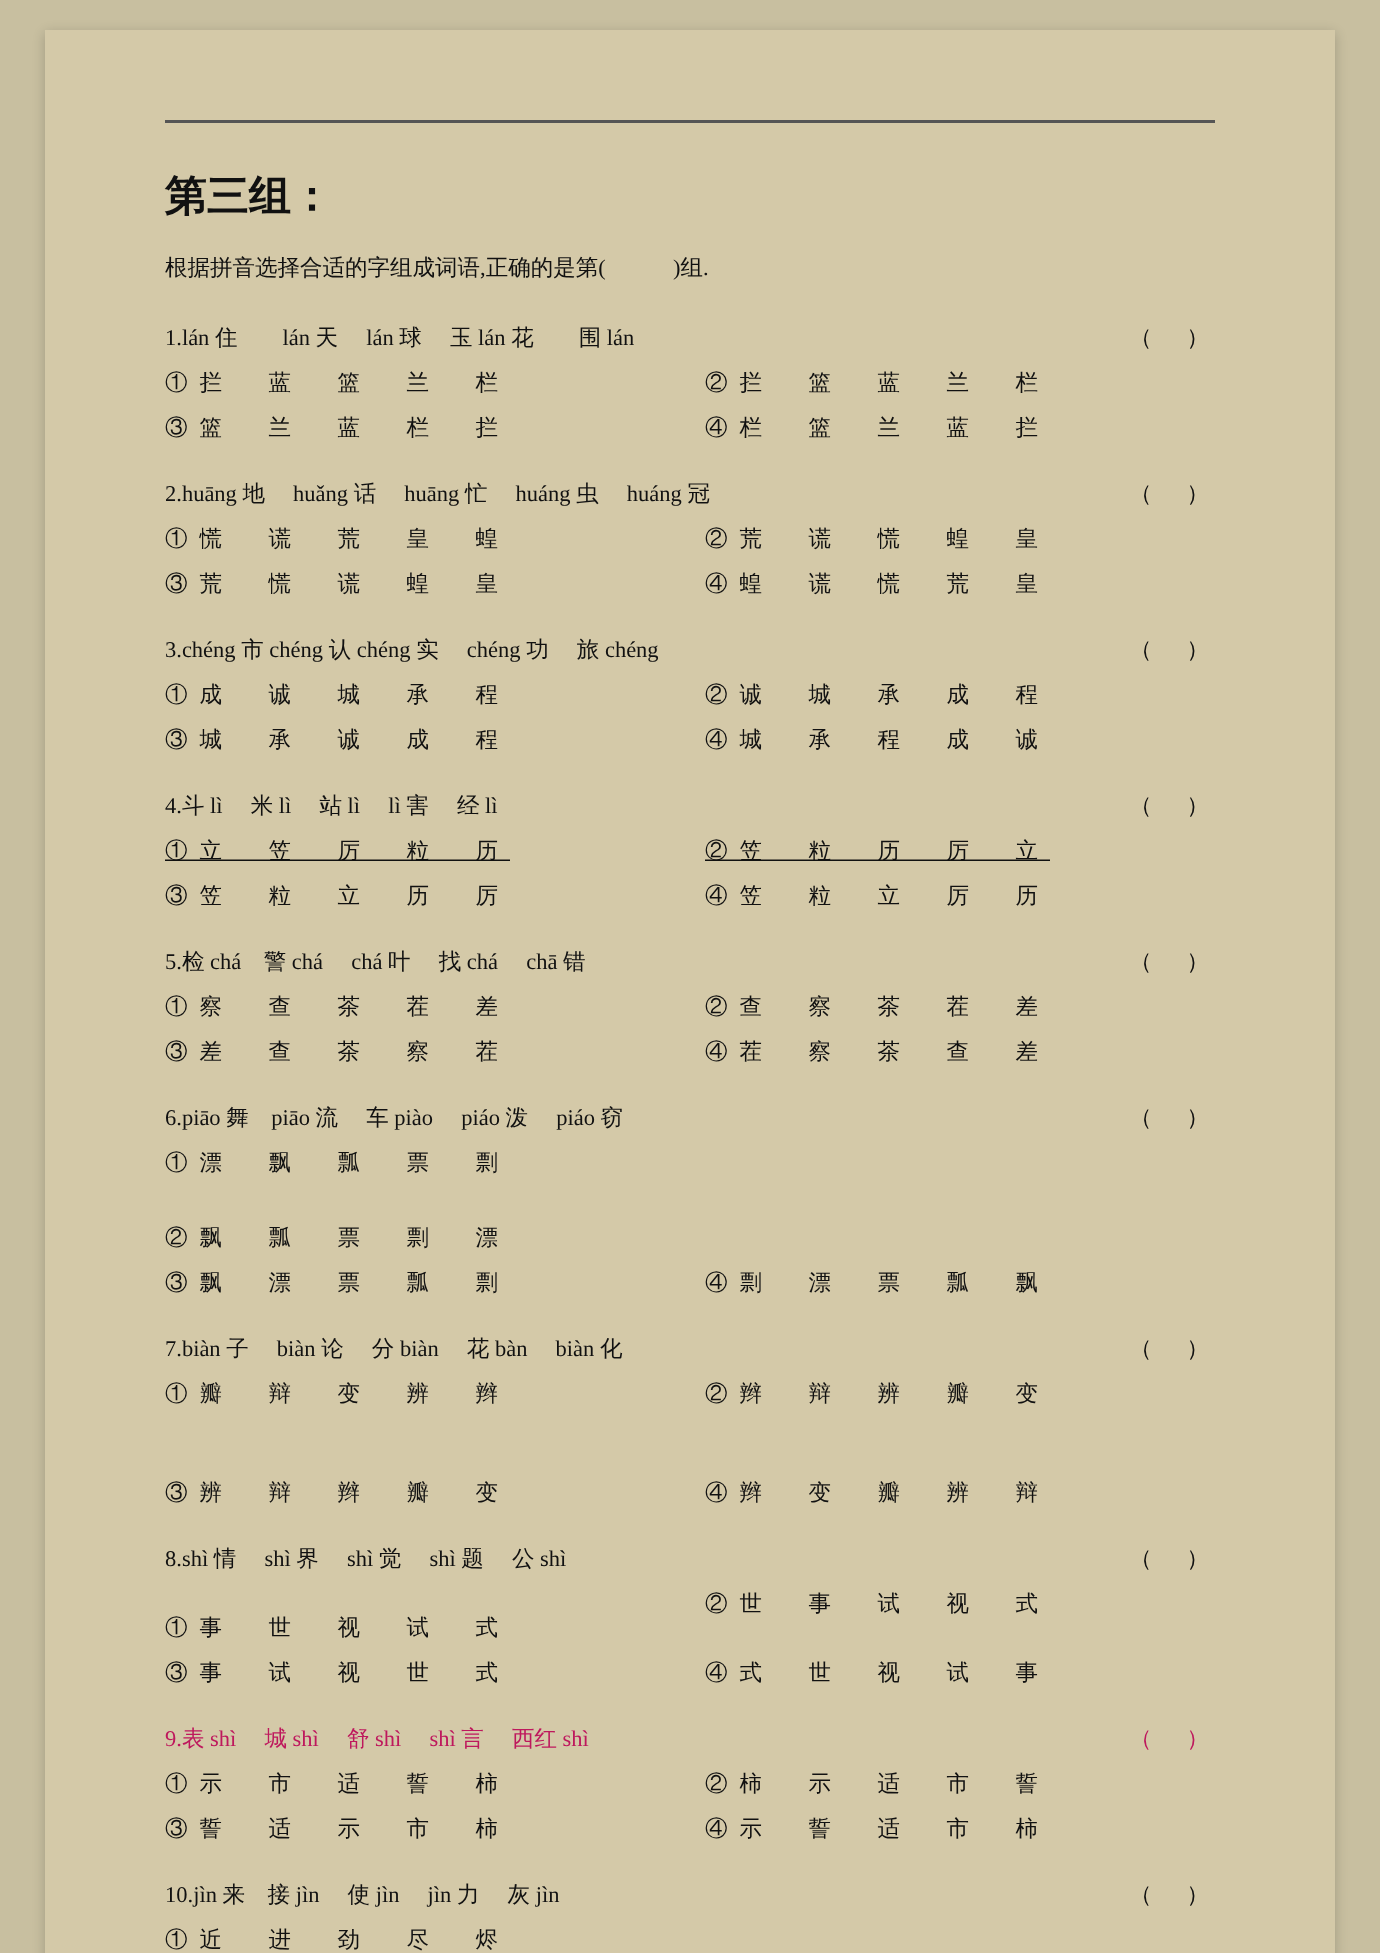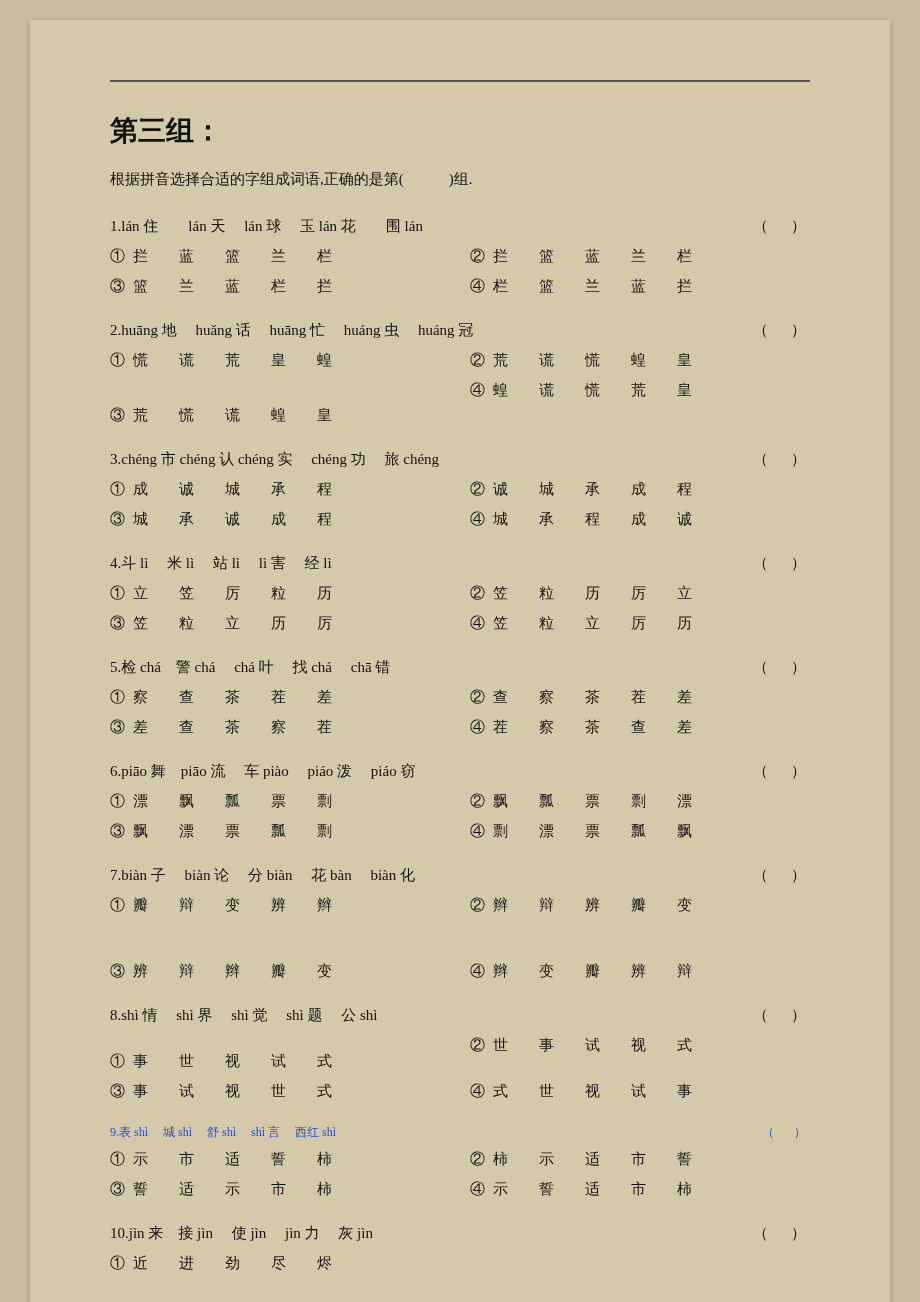--- a/index.html
+++ b/index.html
@@ -75,21 +75,21 @@
       <div class="question-block">
         <div style="display: flex; align-items: baseline; font-size: 15px; color: rgb(17, 17, 17); line-height: 2;">
           <span style="flex: 1 1 0%;">2.huāng 地　 huǎng 话　 huāng 忙　 huáng 虫　 huáng 冠</span>
           <span style="margin-left: 16px; white-space: nowrap; letter-spacing: 4px;">（　）</span>
         </div>
         <div style="display: flex; gap: 20px; font-size: 15px; color: rgb(17, 17, 17); line-height: 2;">
           <div style="flex: 1 1 0%; letter-spacing: 8px;">①慌　谎　荒　皇　蝗</div>
           <div style="flex: 1 1 0%; letter-spacing: 8px;">②荒　谎　慌　蝗　皇</div>
         </div>
         <div style="display: flex; gap: 20px; font-size: 15px; color: rgb(17, 17, 17); line-height: 2;">
-          <div style="flex: 1 1 0%; letter-spacing: 8px; margin-top: 25px;">③荒　慌　谎　蝗　皇</div>
+          <div style="flex: 1 1 0%; letter-spacing: 8px;">③荒　慌　谎　蝗　皇</div>
           <div style="flex: 1 1 0%; letter-spacing: 8px;">④蝗　谎　慌　荒　皇</div>
         </div>
       </div>
       <div class="question-block">
         <div style="display: flex; align-items: baseline; font-size: 15px; color: rgb(17, 17, 17); line-height: 2;">
           <span style="flex: 1 1 0%;">3.chéng 市 chéng 认  chéng 实　 chéng 功　 旅 chéng</span>
           <span style="margin-left: 16px; white-space: nowrap; letter-spacing: 4px;">（　）</span>
         </div>
         <div style="display: flex; gap: 20px; font-size: 15px; color: rgb(17, 17, 17); line-height: 2;">
           <div style="flex: 1 1 0%; letter-spacing: 8px;">①成　诚　城　承　程</div>
@@ -98,21 +98,21 @@
         <div style="display: flex; gap: 20px; font-size: 15px; color: rgb(17, 17, 17); line-height: 2;">
           <div style="flex: 1 1 0%; letter-spacing: 8px;">③城　承　诚　成　程</div>
           <div style="flex: 1 1 0%; letter-spacing: 8px;">④城　承　程　成　诚</div>
         </div>
       </div>
       <div class="question-block">
         <div style="display: flex; align-items: baseline; font-size: 15px; color: rgb(17, 17, 17); line-height: 2;">
           <span style="flex: 1 1 0%;">4.斗 lì　 米 lì　 站 lì　 lì 害　 经 lì</span>
           <span style="margin-left: 16px; white-space: nowrap; letter-spacing: 4px;">（　）</span>
         </div>
-        <div style="display: flex; gap: 20px; font-size: 15px; color: rgb(17, 17, 17); line-height: 2;">
+        <div style="display: flex; gap: 20px; font-size: 15px; color: rgb(17, 17, 17); line-height: 2; text-decoration: underline;">
           <div style="flex: 1 1 0%; letter-spacing: 8px;">①立　笠　厉　粒　历</div>
           <div style="flex: 1 1 0%; letter-spacing: 8px;">②笠　粒　历　厉　立</div>
         </div>
         <div style="display: flex; gap: 20px; font-size: 15px; color: rgb(17, 17, 17); line-height: 2;">
           <div style="flex: 1 1 0%; letter-spacing: 8px;">③笠　粒　立　历　厉</div>
           <div style="flex: 1 1 0%; letter-spacing: 8px;">④笠　粒　立　厉　历</div>
         </div>
       </div>
       <div class="question-block">
         <div style="display: flex; align-items: baseline; font-size: 15px; color: rgb(17, 17, 17); line-height: 2;">
@@ -126,21 +126,21 @@
         <div style="display: flex; gap: 20px; font-size: 15px; color: rgb(17, 17, 17); line-height: 2;">
           <div style="flex: 1 1 0%; letter-spacing: 8px;">③差　查　茶　察　茬</div>
           <div style="flex: 1 1 0%; letter-spacing: 8px;">④茬　察　茶　查　差</div>
         </div>
       </div>
       <div class="question-block">
         <div style="display: flex; align-items: baseline; font-size: 15px; color: rgb(17, 17, 17); line-height: 2;">
           <span style="flex: 1 1 0%;">6.piāo 舞　piāo 流　 车 piào　 piáo 泼　 piáo 窃</span>
           <span style="margin-left: 16px; white-space: nowrap; letter-spacing: 4px;">（　）</span>
         </div>
-        <div style="display: flex; gap: 20px; font-size: 15px; color: rgb(17, 17, 17); line-height: 2;">
+        <div style="display: flex; gap: 20px; font-size: 15px; color: rgb(17, 17, 17); line-height: 2; flex-direction: column;">
           <div style="flex: 1 1 0%; letter-spacing: 8px;">①漂　飘　瓢　票　剽</div>
           <div style="flex: 1 1 0%; letter-spacing: 8px;">②飘　瓢　票　剽　漂</div>
         </div>
         <div style="display: flex; gap: 20px; font-size: 15px; color: rgb(17, 17, 17); line-height: 2;">
           <div style="flex: 1 1 0%; letter-spacing: 8px;">③飘　漂　票　瓢　剽</div>
           <div style="flex: 1 1 0%; letter-spacing: 8px;">④剽　漂　票　瓢　飘</div>
         </div>
       </div>
       <div class="question-block">
         <div style="display: flex; align-items: baseline; font-size: 15px; color: rgb(17, 17, 17); line-height: 2;">
@@ -164,21 +164,21 @@
         <div style="display: flex; gap: 20px; font-size: 15px; color: rgb(17, 17, 17); line-height: 2;">
           <div style="flex: 1 1 0%; letter-spacing: 8px; margin-top: 16px;">①事　世　视　试　式</div>
           <div style="flex: 1 1 0%; letter-spacing: 8px;">②世　事　试　视　式</div>
         </div>
         <div style="display: flex; gap: 20px; font-size: 15px; color: rgb(17, 17, 17); line-height: 2;">
           <div style="flex: 1 1 0%; letter-spacing: 8px;">③事　试　视　世　式</div>
           <div style="flex: 1 1 0%; letter-spacing: 8px;">④式　世　视　试　事</div>
         </div>
       </div>
       <div class="question-block">
-        <div style="display: flex; align-items: baseline; font-size: 12px; color: #1d4ed8; line-height: 2; gap: 44px;">
+        <div style="display: flex; align-items: baseline; font-size: 15px; color: #be185d; line-height: 2; gap: 44px;">
           <span style="flex: 1 1 0%;">9.表 shì　 城 shì　 舒 shì　 shì 言　 西红 shì</span>
           <span style="margin-left: 16px; white-space: nowrap; letter-spacing: 4px;">（　）</span>
         </div>
         <div style="display: flex; gap: 20px; font-size: 15px; color: rgb(17, 17, 17); line-height: 2;">
           <div style="flex: 1 1 0%; letter-spacing: 8px;">①示　市　适　誓　柿</div>
           <div style="flex: 1 1 0%; letter-spacing: 8px;">②柿　示　适　市　誓</div>
         </div>
         <div style="display: flex; gap: 20px; font-size: 15px; color: rgb(17, 17, 17); line-height: 2; justify-content: center;">
           <div style="flex: 1 1 0%; letter-spacing: 8px;">③誓　适　示　市　柿</div>
           <div style="flex: 1 1 0%; letter-spacing: 8px;">④示　誓　适　市　柿</div>

